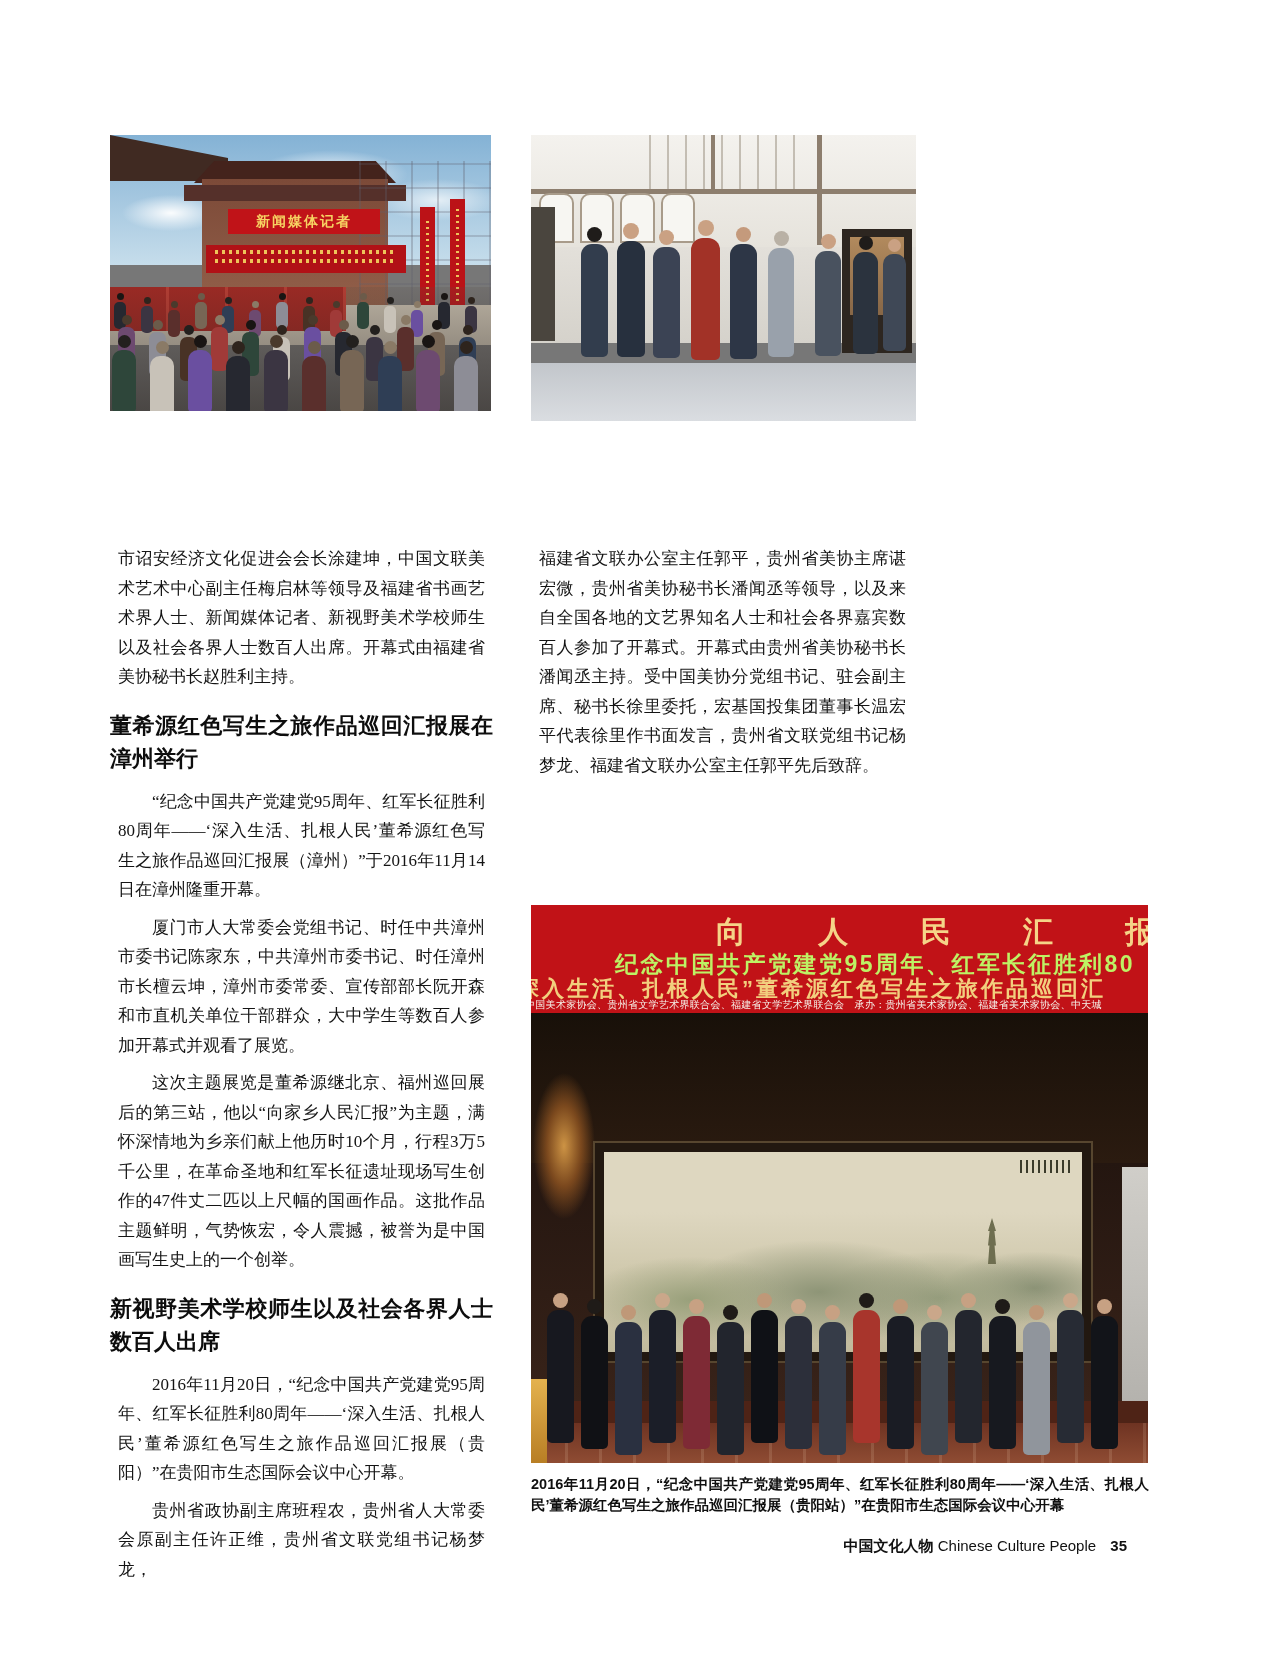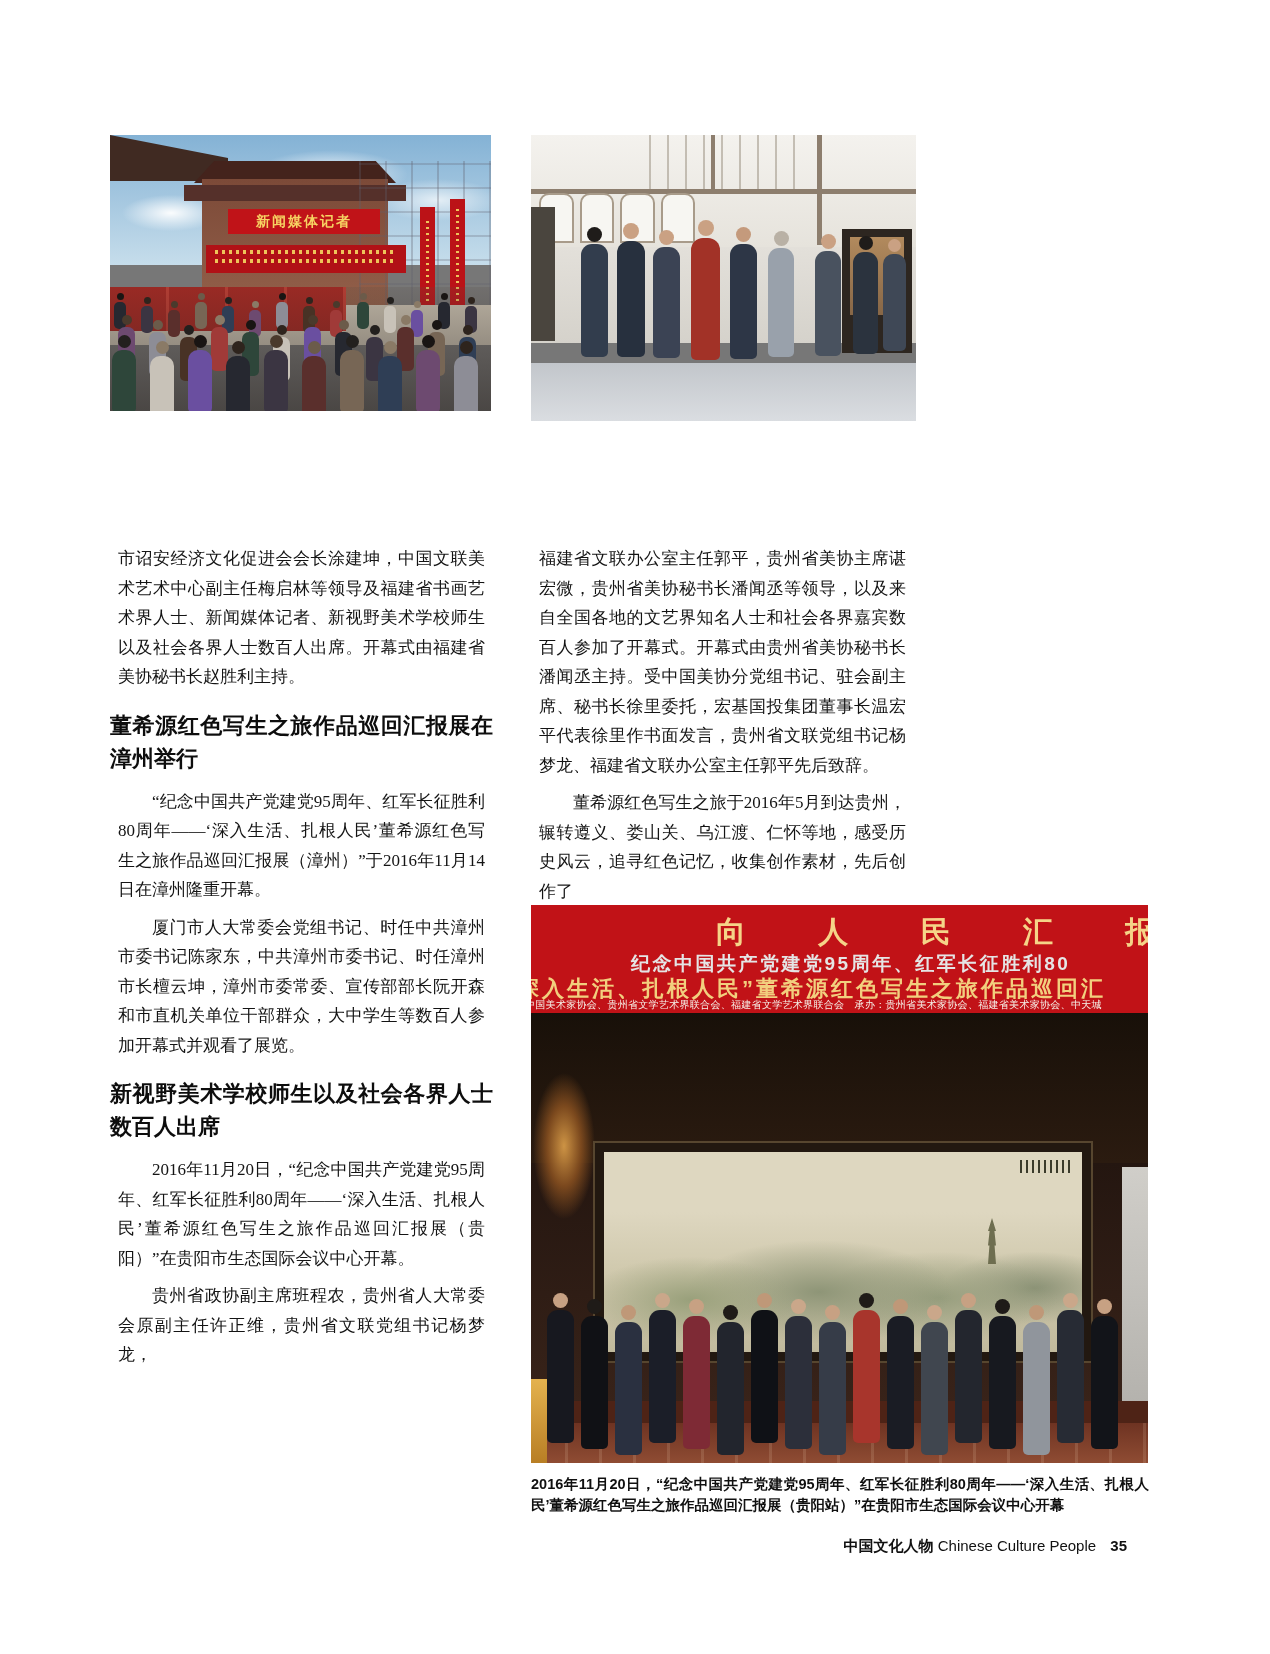--- a/index.html
+++ b/index.html
@@ -63,22 +63,22 @@
   .tr-wall{position:absolute;left:0;top:112px;width:100%;height:96px;background:linear-gradient(#e3e0da,#d5d2cb);}
   .tr-door{position:absolute;left:0;top:72px;width:24px;height:134px;background:#4a453e;}
   .tr-art{position:absolute;right:4px;top:94px;width:70px;height:124px;background:#2d2620;}
   .tr-art .pic{margin:8px;height:78px;background:linear-gradient(#b28a5d,#876747);}
   .tr-floor{position:absolute;left:0;bottom:0;width:100%;height:58px;background:linear-gradient(#c2c6cb,#dadde1);}
 
   
   .pb-banner{position:absolute;left:0;top:0;width:100%;height:108px;background:#c11217;z-index:2;}
   .pb-l1{position:absolute;left:185px;top:10px;font-family:"Liberation Sans","DejaVu Sans",sans-serif;
      font-weight:bold;font-size:30px;line-height:34px;color:#f5d488;letter-spacing:32px;white-space:nowrap;}
-  .pb-l2{position:absolute;left:100px;top:48px;font-family:"Liberation Sans","DejaVu Sans",sans-serif;
-     font-weight:bold;font-size:19px;line-height:22px;color:#e5e5e5;letter-spacing:2.5px;white-space:nowrap;}
+  .pb-l2{position:absolute;left:84px;top:48px;font-family:"Liberation Sans","DejaVu Sans",sans-serif;
+     font-weight:bold;font-size:23px;line-height:22px;color:#bef264;letter-spacing:2.5px;white-space:nowrap;}
   .pb-l3{position:absolute;left:-14px;top:72px;font-family:"Liberation Sans","DejaVu Sans",sans-serif;
      font-weight:bold;font-size:22px;line-height:24px;color:#f2cf7e;letter-spacing:3px;white-space:nowrap;}
   .pb-l4{position:absolute;left:-6px;top:94px;font-family:"Liberation Sans","DejaVu Sans",sans-serif;
      font-size:10px;line-height:12px;color:#f7f3ea;letter-spacing:.3px;white-space:nowrap;}
   .pb-dark{position:absolute;left:0;top:108px;width:100%;height:150px;
      background:linear-gradient(#181009,#2b1b10);z-index:1;}
   .pb-wall{position:absolute;left:0;top:258px;width:100%;height:262px;
      background:linear-gradient(#241610,#3a241a);z-index:1;}
   .pb-glow{position:absolute;left:2px;top:168px;width:62px;height:146px;border-radius:50%;
      background:radial-gradient(closest-side,#eaa94e,#8a5120 55%,rgba(0,0,0,0));opacity:.85;z-index:2;}
@@ -333,28 +333,28 @@
         </div>
       </div>
   </div>
 
 
   <div class="col" style="left:110px;top:536px;">
     <p class="noindent">市诏安经济文化促进会会长涂建坤，中国文联美术艺术中心副主任梅启林等领导及福建省书画艺术界人士、新闻媒体记者、新视野美术学校师生以及社会各界人士数百人出席。开幕式由福建省美协秘书长赵胜利主持。</p>
     <h2>董希源红色写生之旅作品巡回汇报展在漳州举行</h2>
     <p>“纪念中国共产党建党95周年、红军长征胜利80周年——‘深入生活、扎根人民’董希源红色写生之旅作品巡回汇报展（漳州）”于2016年11月14日在漳州隆重开幕。</p>
     <p>厦门市人大常委会党组书记、时任中共漳州市委书记陈家东，中共漳州市委书记、时任漳州市长檀云坤，漳州市委常委、宣传部部长阮开森和市直机关单位干部群众，大中学生等数百人参加开幕式并观看了展览。</p>
+    <p>这次主题展览是董希源继北京、福州巡回展后的第三站，他以“向家乡人民汇报”为主题，满怀深情地为乡亲们献上他历时10个月，行程3万5千公里，在革命圣地和红军长征遗址现场写生创作的47件丈二匹以上尺幅的国画作品。这批作品主题鲜明，气势恢宏，令人震撼，被誉为是中国画写生史上的一个创举。</p>
     <h2>新视野美术学校师生以及社会各界人士数百人出席</h2>
     <p>2016年11月20日，“纪念中国共产党建党95周年、红军长征胜利80周年——‘深入生活、扎根人民’董希源红色写生之旅作品巡回汇报展（贵阳）”在贵阳市生态国际会议中心开幕。</p>
     <p>贵州省政协副主席班程农，贵州省人大常委会原副主任许正维，贵州省文联党组书记杨梦龙，</p>
   </div>
 
   <div class="col" style="left:531px;top:536px;">
     <p class="noindent">福建省文联办公室主任郭平，贵州省美协主席谌宏微，贵州省美协秘书长潘闻丞等领导，以及来自全国各地的文艺界知名人士和社会各界嘉宾数百人参加了开幕式。开幕式由贵州省美协秘书长潘闻丞主持。受中国美协分党组书记、驻会副主席、秘书长徐里委托，宏基国投集团董事长温宏平代表徐里作书面发言，贵州省文联党组书记杨梦龙、福建省文联办公室主任郭平先后致辞。</p>
-    <p>董希源红色写生之旅于2016年5月到达贵州，辗转遵义、娄山关、乌江渡、仁怀等地，感受历史风云，追寻红色记忆，收集创作素材，先后创作了</p>
   </div>
 
   <div class="photo" style="left:531px;top:905px;width:617px;height:558px;background:#1c120c;">
     <div class="pb-dark"></div>
     <div class="pb-wall"></div>
     <div class="pb-banner">
       <div class="pb-l1">向 人 民 汇 报</div>
       <div class="pb-l2">纪念中国共产党建党95周年、红军长征胜利80</div>
       <div class="pb-l3">深入生活、扎根人民”董希源红色写生之旅作品巡回汇</div>
       <div class="pb-l4">中国美术家协会、贵州省文学艺术界联合会、福建省文学艺术界联合会　承办：贵州省美术家协会、福建省美术家协会、中天城</div>

